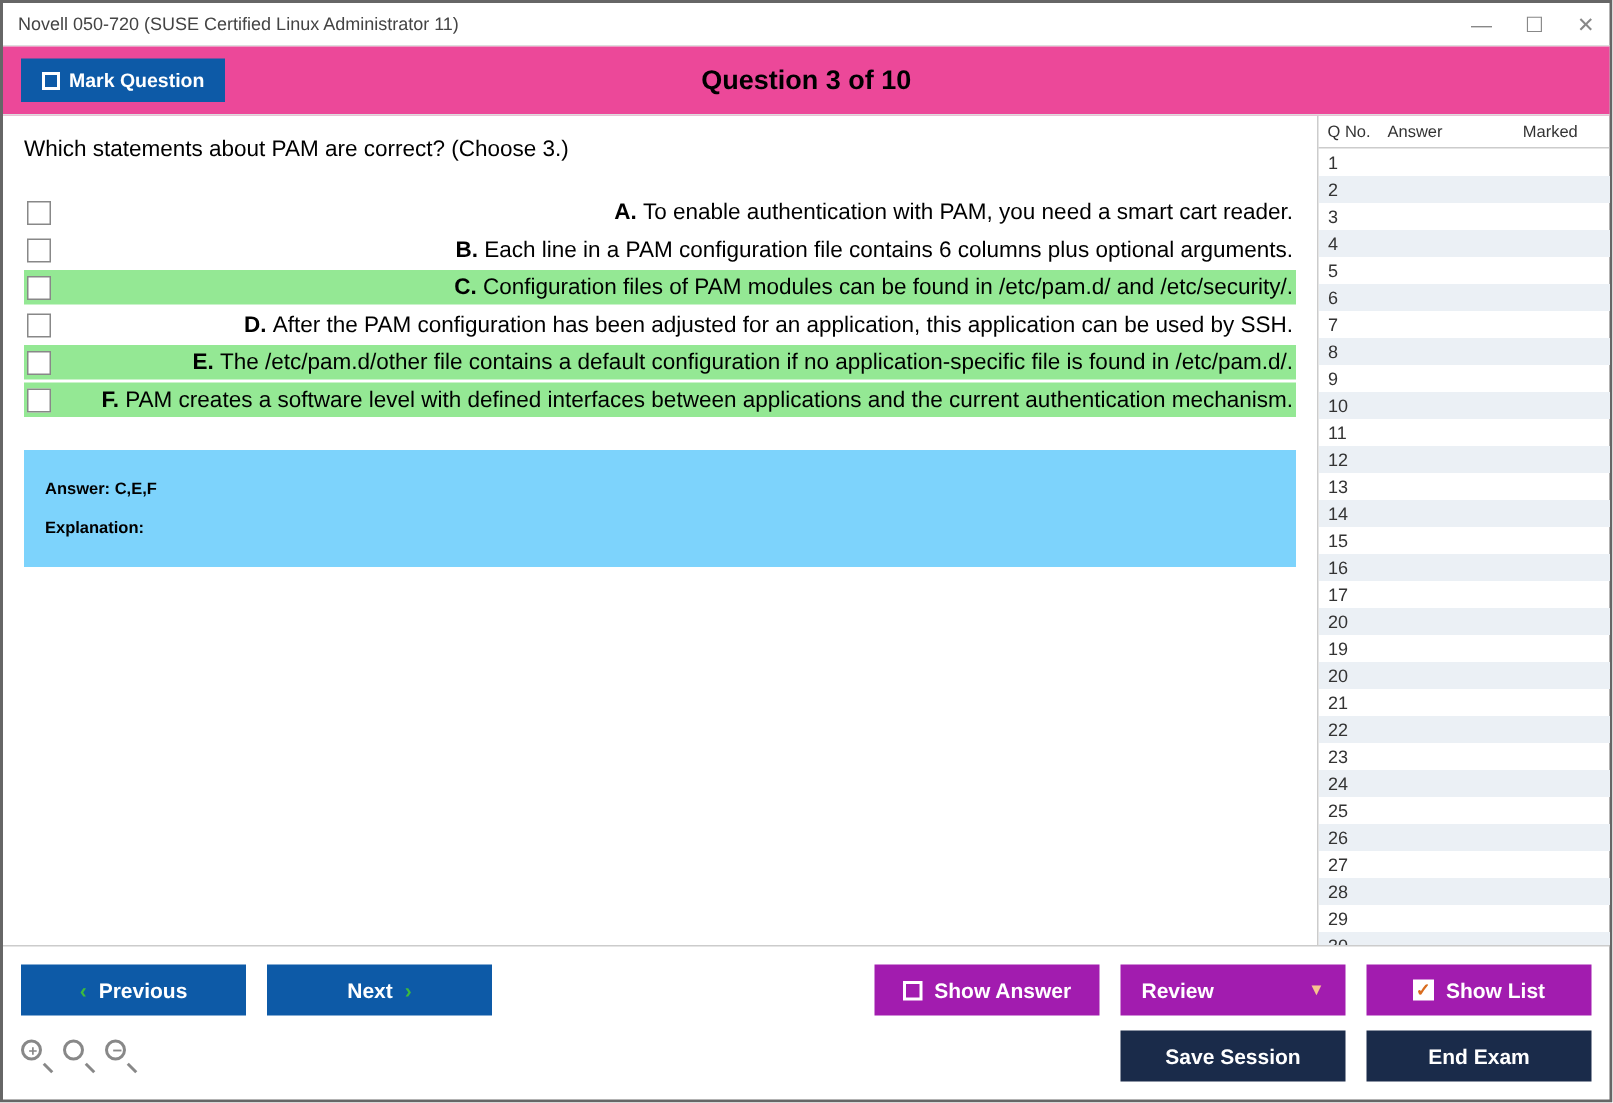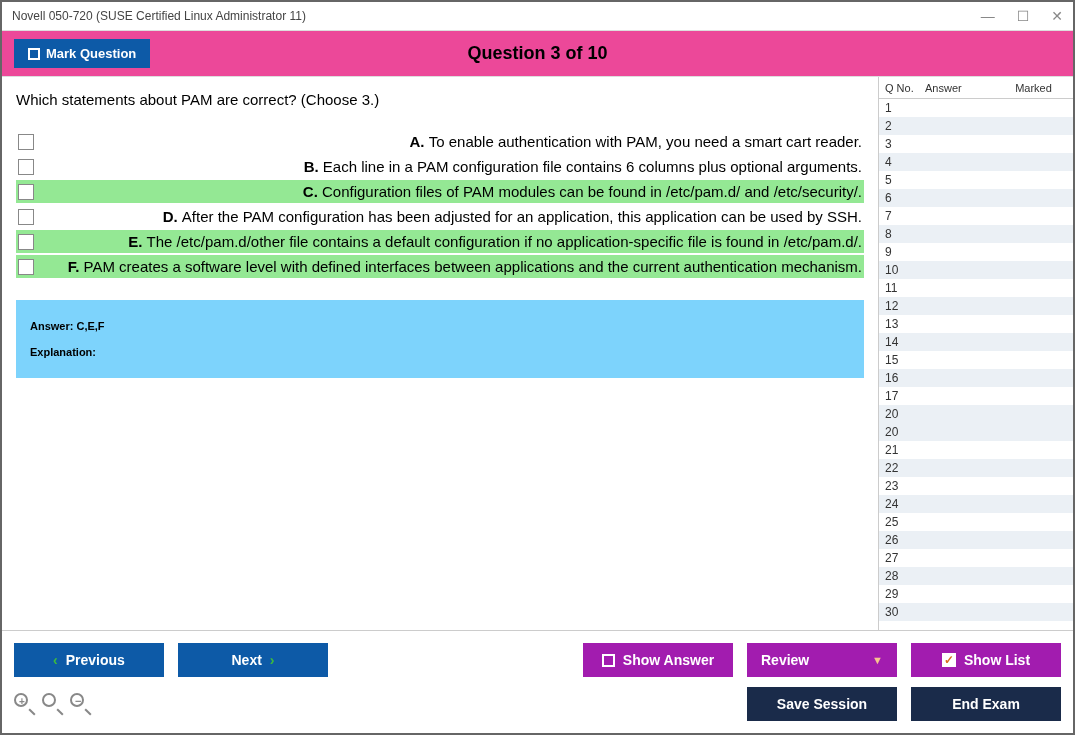--- a/index.html
+++ b/index.html
@@ -275,20 +275,21 @@
           <div class="sidebar-row">9</div>
           <div class="sidebar-row even">10</div>
           <div class="sidebar-row">11</div>
           <div class="sidebar-row even">12</div>
           <div class="sidebar-row">13</div>
           <div class="sidebar-row even">14</div>
           <div class="sidebar-row">15</div>
           <div class="sidebar-row even">16</div>
           <div class="sidebar-row">17</div>
           <div class="sidebar-row even">20</div>
+          <div class="sidebar-row">19</div>
           <div class="sidebar-row even">20</div>
           <div class="sidebar-row">21</div>
           <div class="sidebar-row even">22</div>
           <div class="sidebar-row">23</div>
           <div class="sidebar-row even">24</div>
           <div class="sidebar-row">25</div>
           <div class="sidebar-row even">26</div>
           <div class="sidebar-row">27</div>
           <div class="sidebar-row even">28</div>
           <div class="sidebar-row">29</div>

